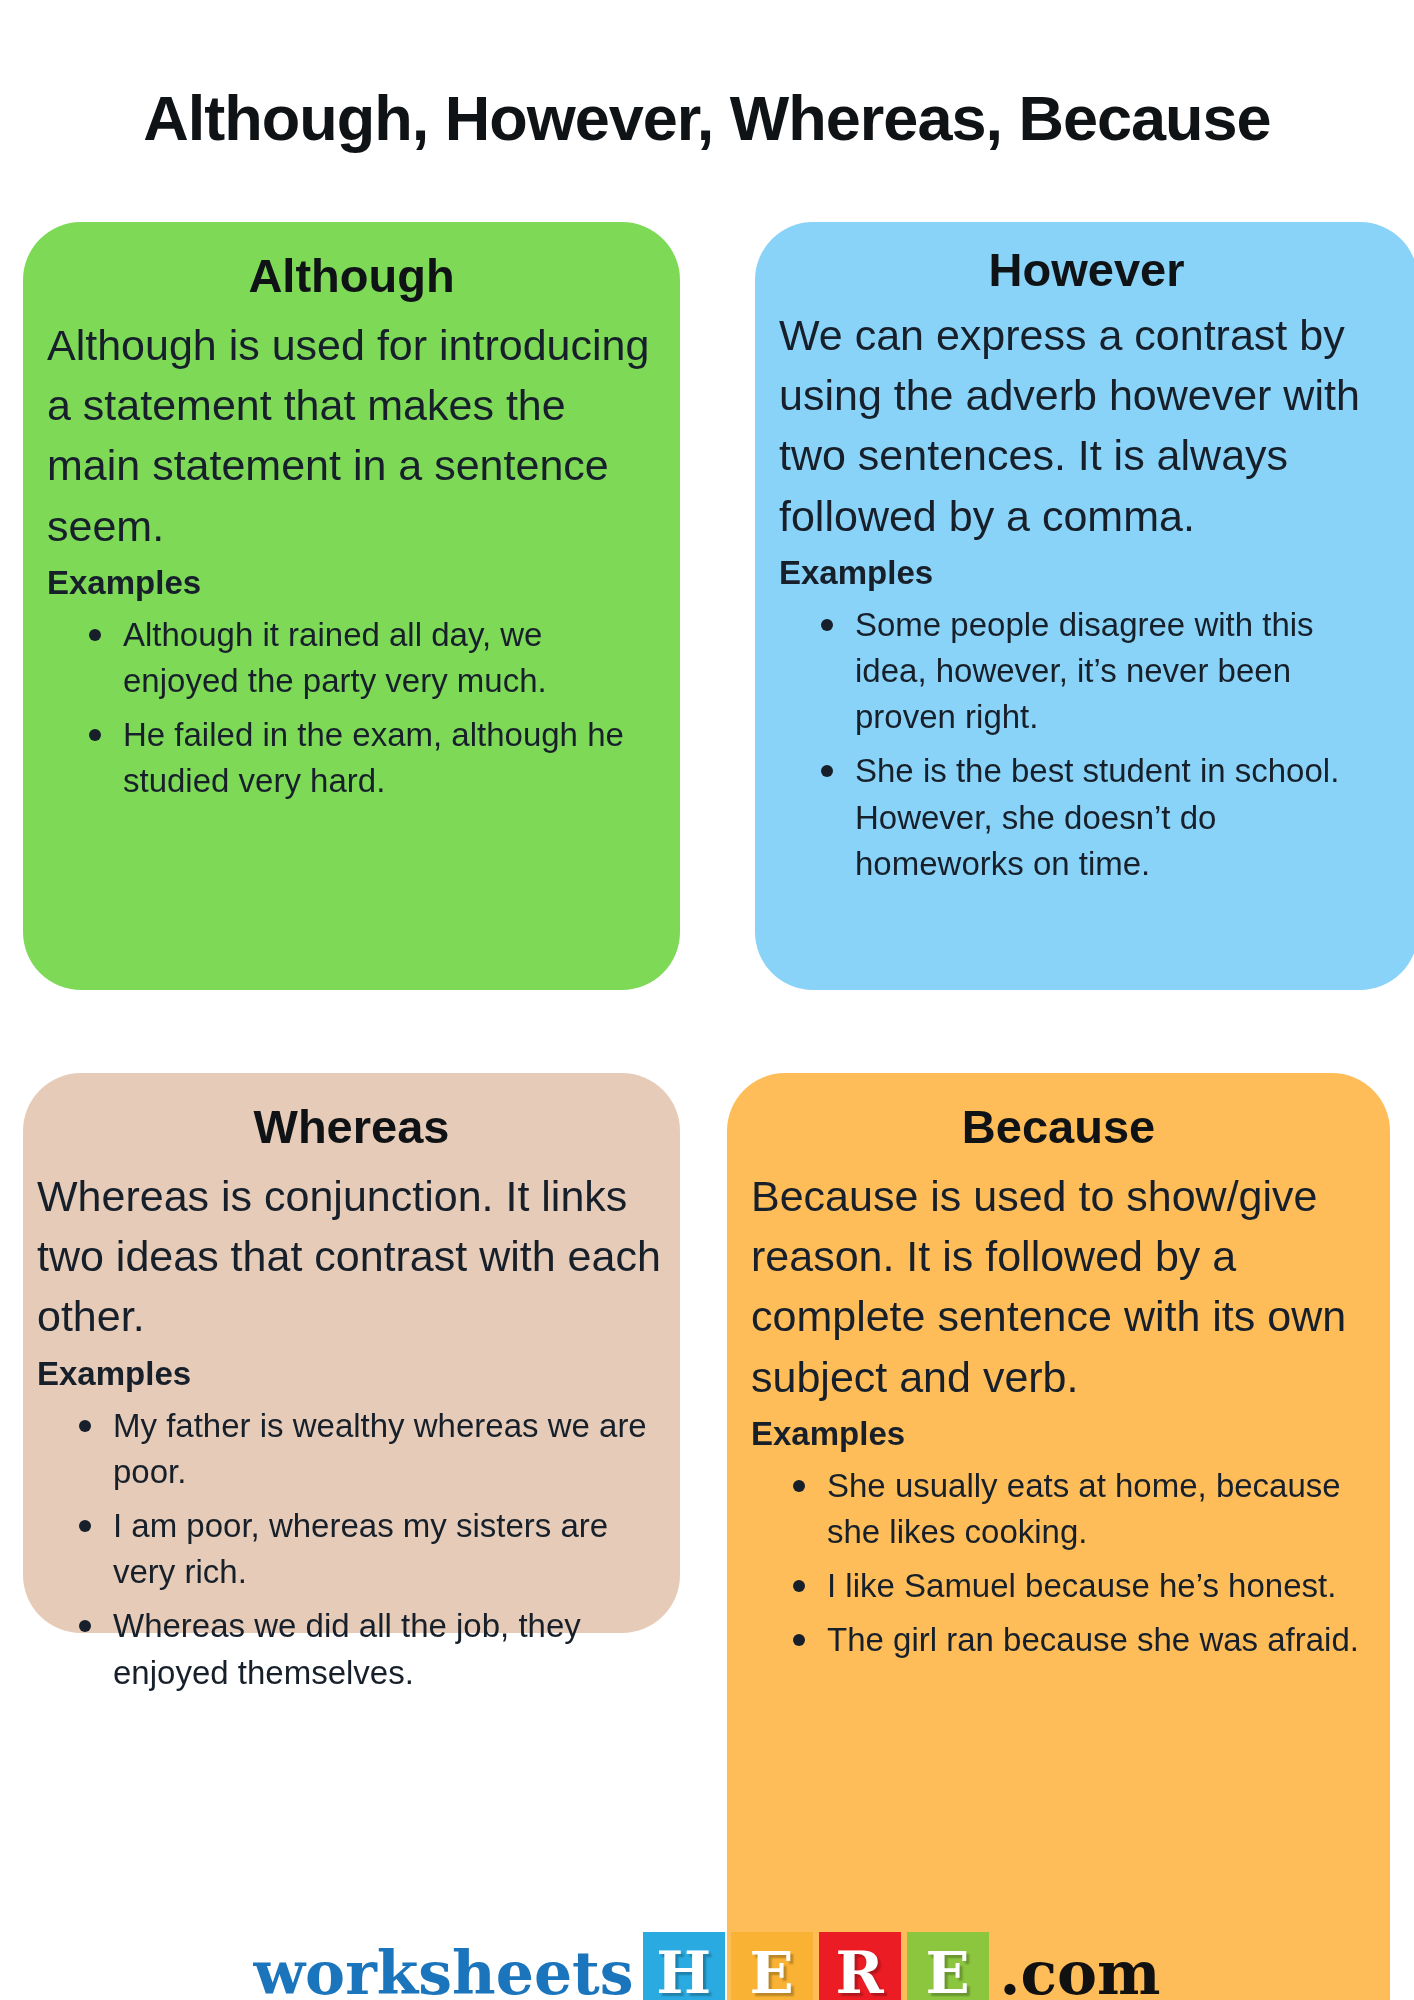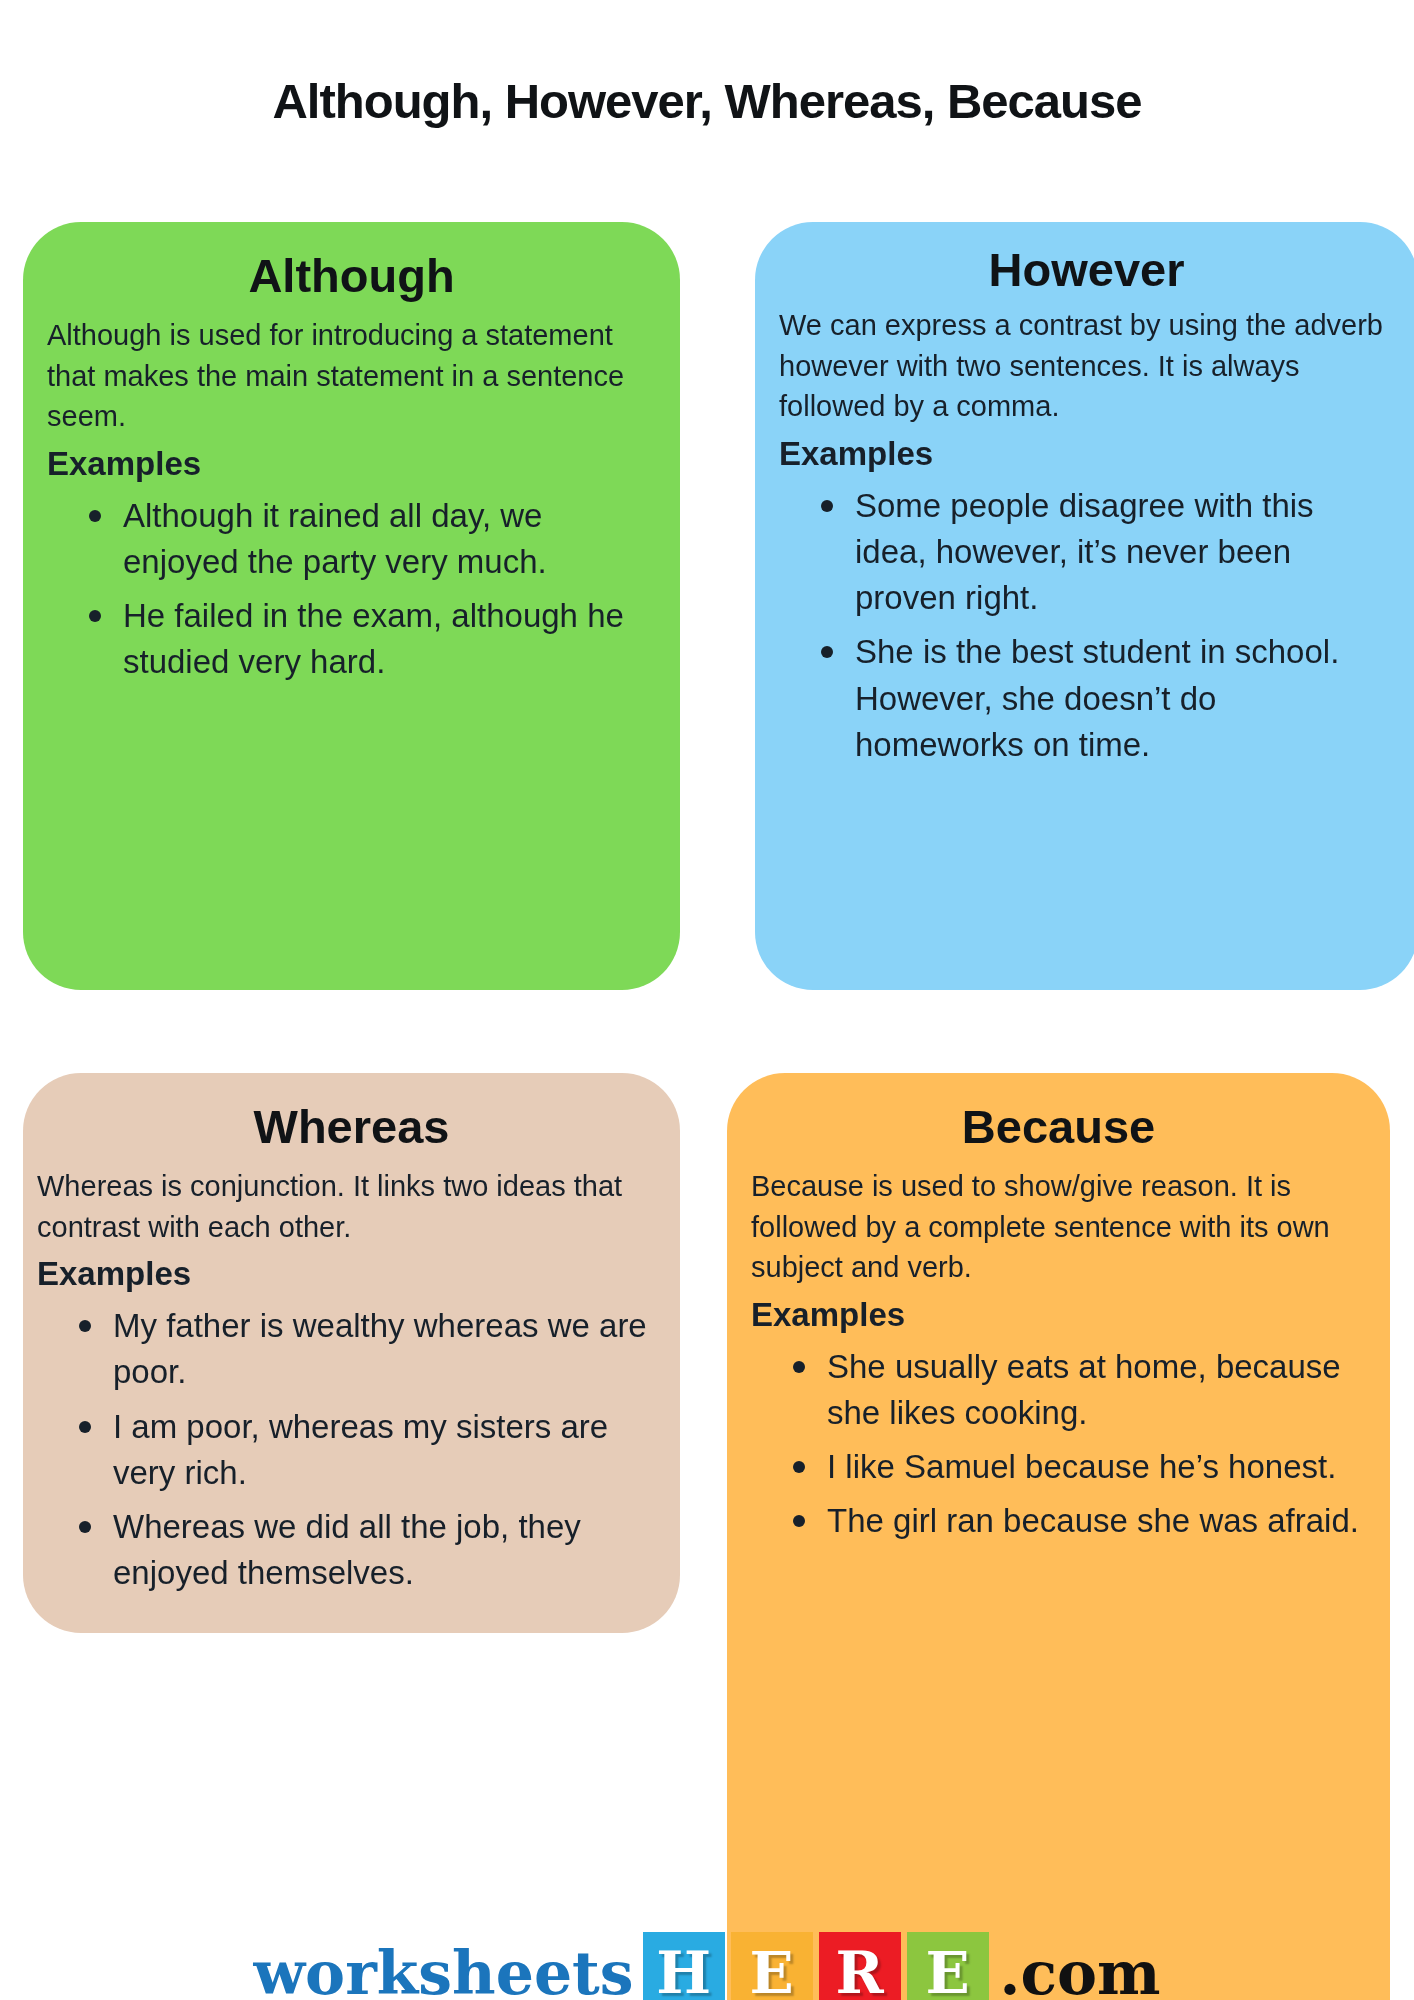--- a/index.html
+++ b/index.html
@@ -8,21 +8,21 @@
     background:#ffffff;
     position:relative;
     font-family:"Liberation Sans", sans-serif;
     color:#17202a;
     overflow:hidden;
   }
   .page-title{
     position:absolute;
     top:40px;left:0;width:100%;
     text-align:center;
-    font-size:49px;
+    font-size:63px;
     font-weight:800;
     letter-spacing:-1px;
     color:#101316;
   }
   .card{
     position:absolute;
     border-radius:58px;
     box-sizing:border-box;
     padding:18px 24px 12px 24px;
   }
@@ -32,21 +32,21 @@
   .card-because {left:727px;top:1073px;width:663px; height:988px; background:#FFBD59;}
   .card-title{
     text-align:center;
     font-size:47px;
     font-weight:800;
     margin:8px 0 12px 0;
     color:#101316;
   }
   .card-however .card-title{margin-top:2px;margin-bottom:8px;}
   .card-desc{
-    font-size:29px;
+    font-size:43px;
     line-height:1.4;
   }
   .examples-label{
     font-size:33px;
     font-weight:700;
     margin-top:8px;
   }
   ul.example-list{
     list-style:none;
     margin:10px 0 0 0;

